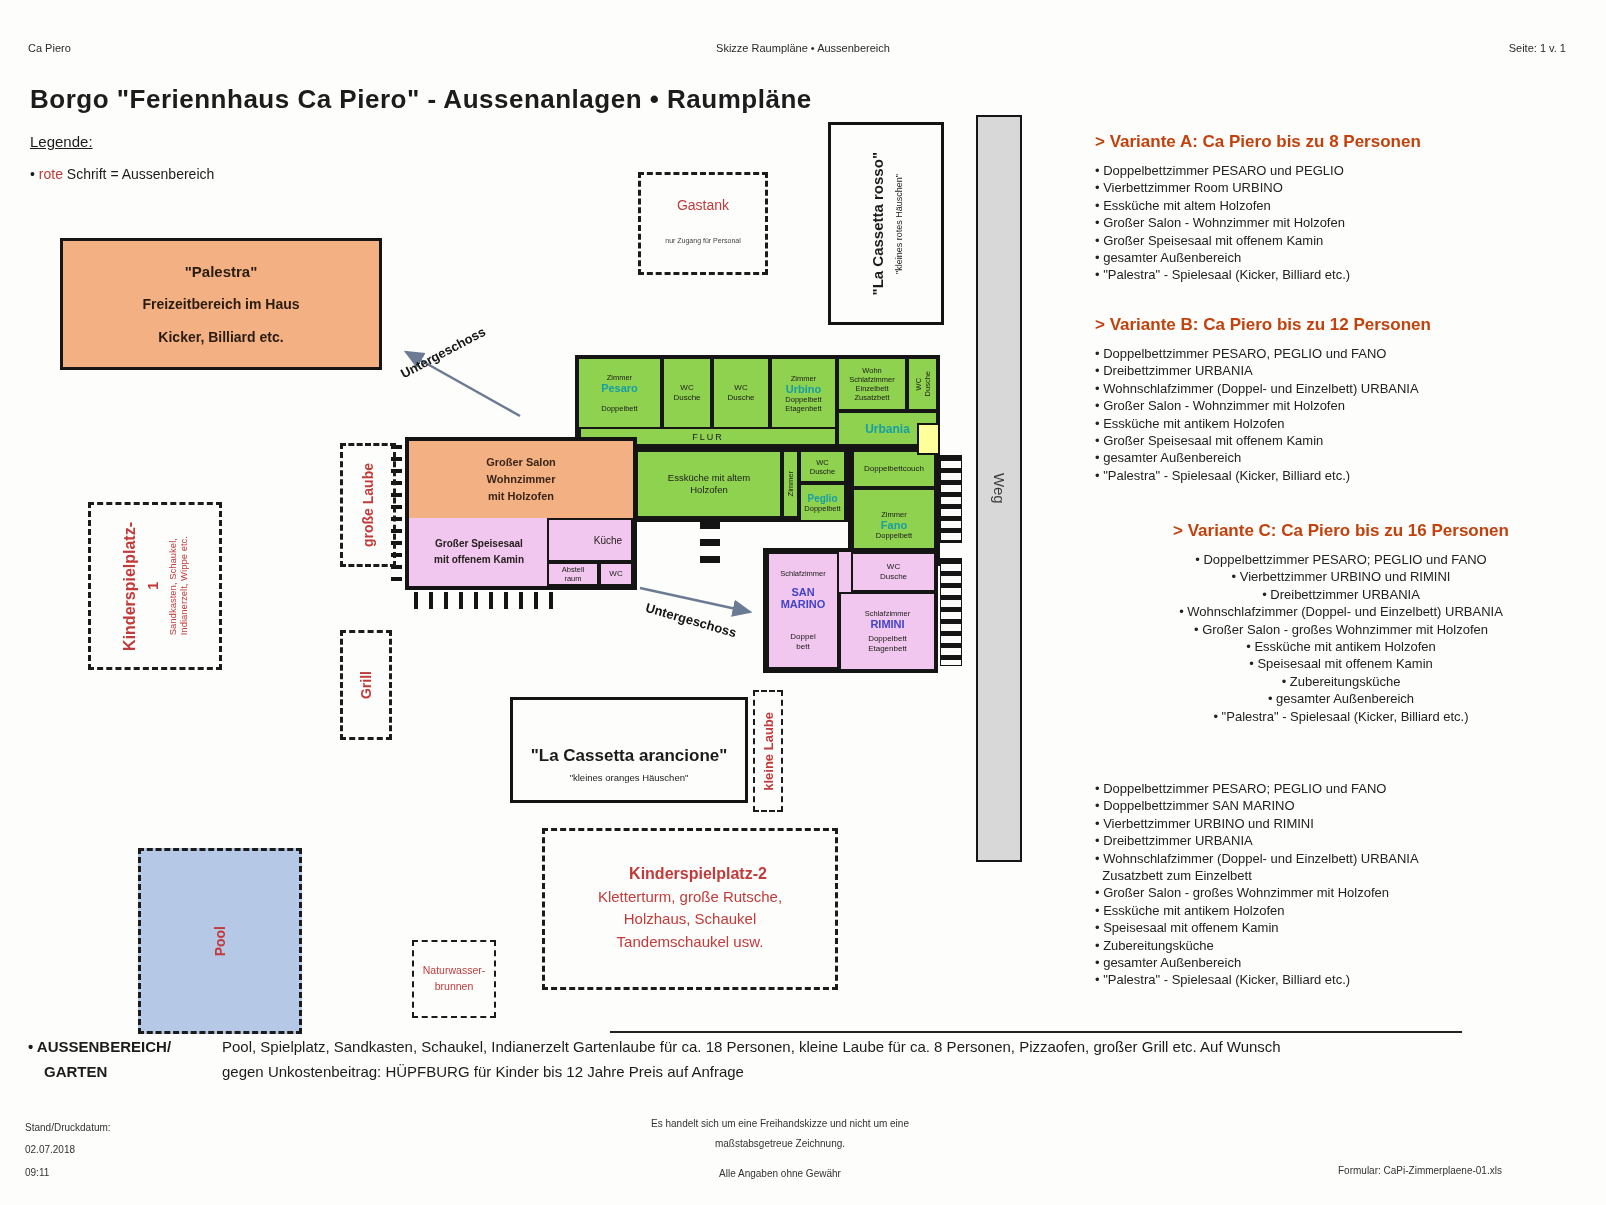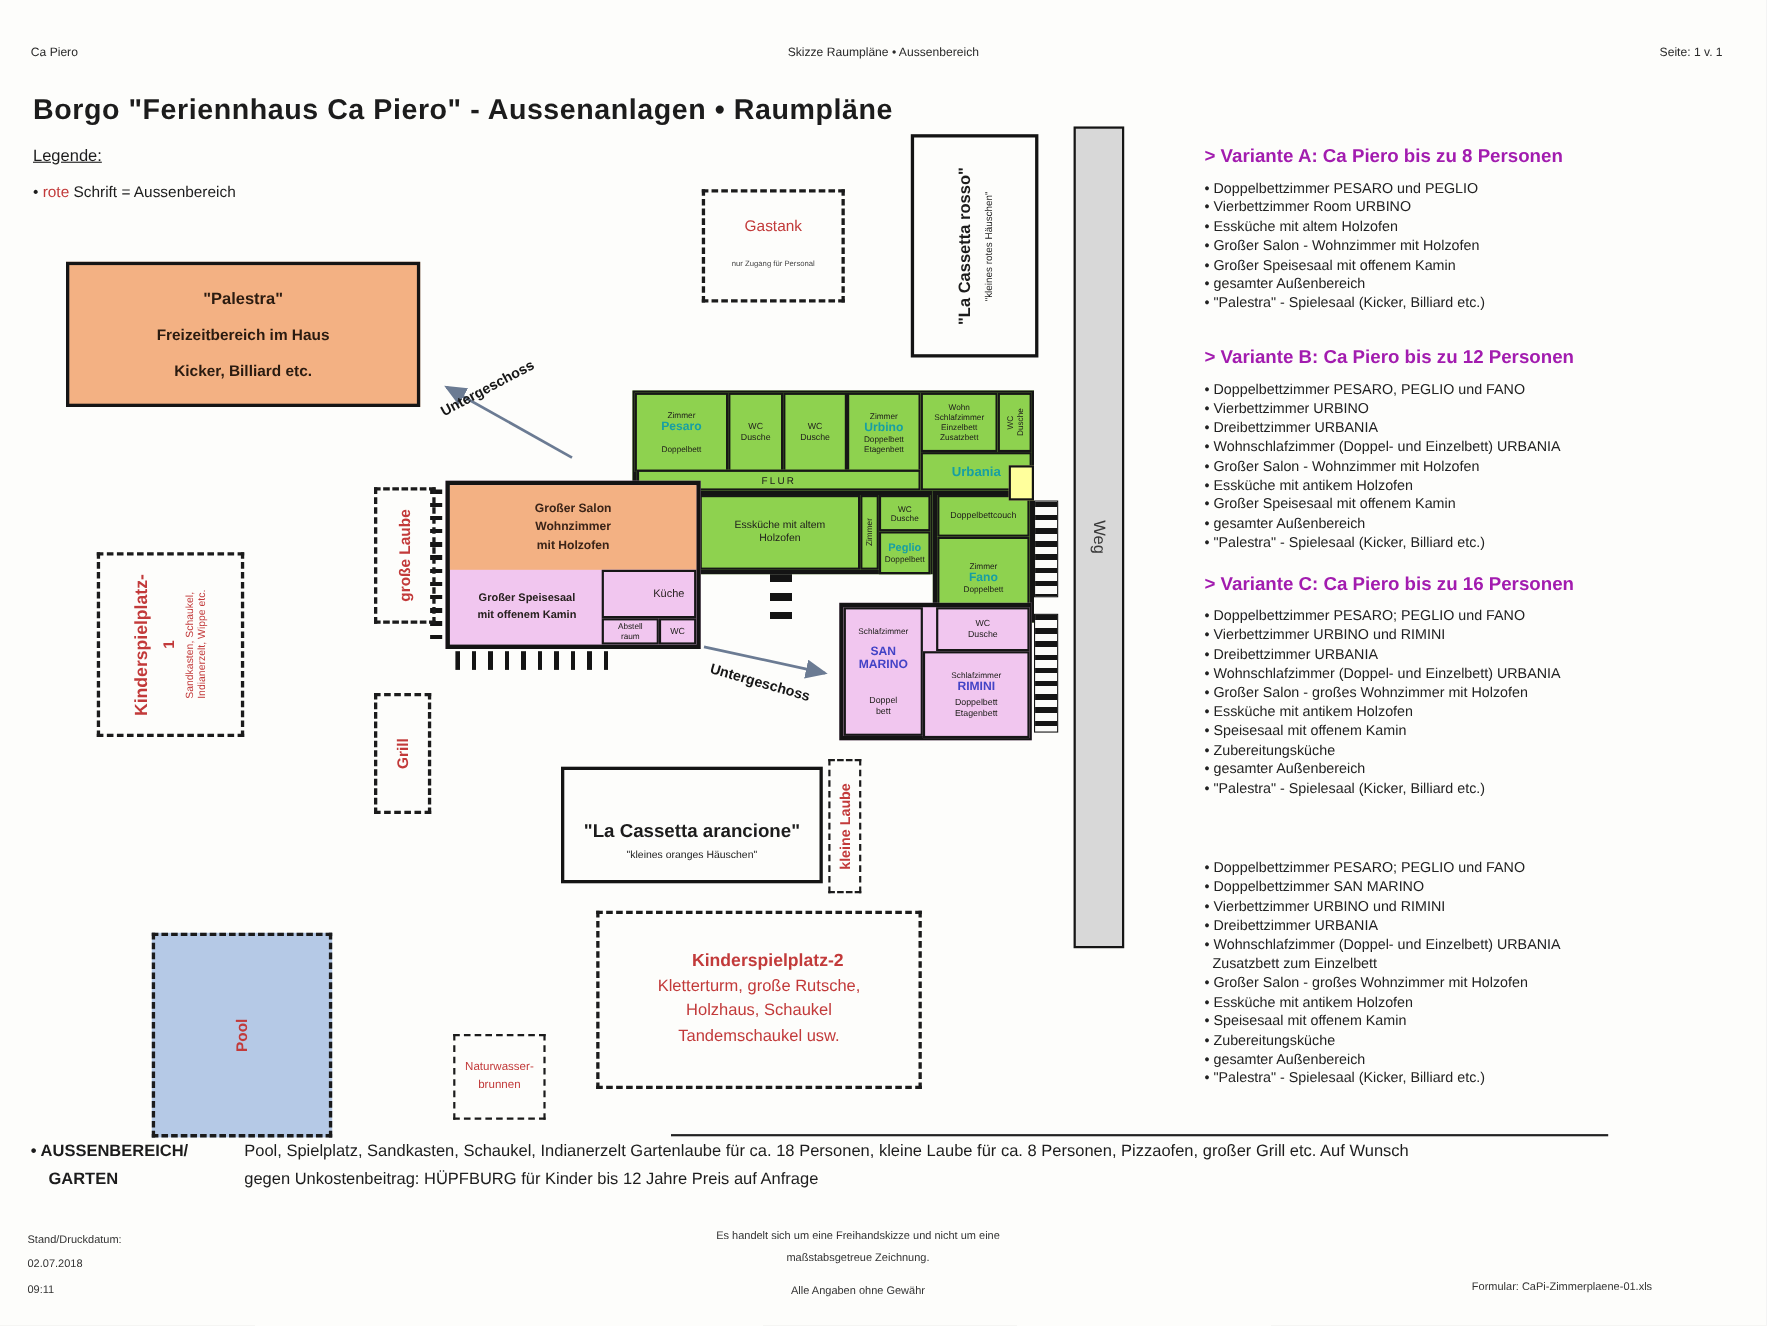--- a/index.html
+++ b/index.html
@@ -35,21 +35,21 @@
   .ladder-v { background: repeating-linear-gradient(180deg, #141414 0 4px, transparent 4px 12px); }
   .vent { background: repeating-linear-gradient(180deg, #141414 0 7px, transparent 7px 17px); }
 
   .palestra { background: #f3b183; border: 3px solid #151515; display: flex; flex-direction: column; justify-content: space-around; align-items: center; text-align: center; padding: 14px 6px; color: #2a1b10; }
   .palestra .t1 { font-size: 15px; font-weight: bold; }
   .palestra .t2 { font-size: 14px; font-weight: bold; }
 
   .u-label { font-size: 13px; font-weight: bold; color: #161616; }
 
   .variant { position: absolute; left: 1095px; width: 492px; }
-  .variant-title { font-size: 17px; font-weight: bold; margin-bottom: 10px; color: #a21caf; }
+  .variant-title { font-size: 17px; font-weight: bold; margin-bottom: 10px; color: #c2410c; }
   .vitem { font-size: 13px; line-height: 17.4px; white-space: pre-wrap; color: #222; }
 
   .gart-label { font-size: 15px; font-weight: bold; }
   .gart-text { font-size: 15px; }
   .foot { font-size: 10px; color: #333; }
 </style>
 </head>
 <body>
 
 <div class="page">
@@ -269,31 +269,30 @@
         <div class="vitem">• Großer Salon - Wohnzimmer mit Holzofen</div>
         <div class="vitem">• Großer Speisesaal mit offenem Kamin</div>
         <div class="vitem">• gesamter Außenbereich</div>
         <div class="vitem">• "Palestra" - Spielesaal (Kicker, Billiard etc.)</div>
       </div>
   </div>
   <div class="variant" style="top:315px;">
     <div class="variant-title">&gt; Variante B: Ca Piero bis zu 12 Personen</div>
     <div>
         <div class="vitem">• Doppelbettzimmer PESARO, PEGLIO und FANO</div>
-        <div class="vitem">• Vierbettzimmer URBINO</div>
         <div class="vitem">• Dreibettzimmer URBANIA</div>
         <div class="vitem">• Wohnschlafzimmer (Doppel- und Einzelbett) URBANIA</div>
         <div class="vitem">• Großer Salon - Wohnzimmer mit Holzofen</div>
         <div class="vitem">• Essküche mit antikem Holzofen</div>
         <div class="vitem">• Großer Speisesaal mit offenem Kamin</div>
         <div class="vitem">• gesamter Außenbereich</div>
         <div class="vitem">• "Palestra" - Spielesaal (Kicker, Billiard etc.)</div>
       </div>
   </div>
-  <div class="variant" style="top:521px;">
+  <div class="variant" style="top:521px;text-align:center;">
     <div class="variant-title">&gt; Variante C: Ca Piero bis zu 16 Personen</div>
     <div>
         <div class="vitem">• Doppelbettzimmer PESARO; PEGLIO und FANO</div>
         <div class="vitem">• Vierbettzimmer URBINO und RIMINI</div>
         <div class="vitem">• Dreibettzimmer URBANIA</div>
         <div class="vitem">• Wohnschlafzimmer (Doppel- und Einzelbett) URBANIA</div>
         <div class="vitem">• Großer Salon - großes Wohnzimmer mit Holzofen</div>
         <div class="vitem">• Essküche mit antikem Holzofen</div>
         <div class="vitem">• Speisesaal mit offenem Kamin</div>
         <div class="vitem">• Zubereitungsküche</div>

